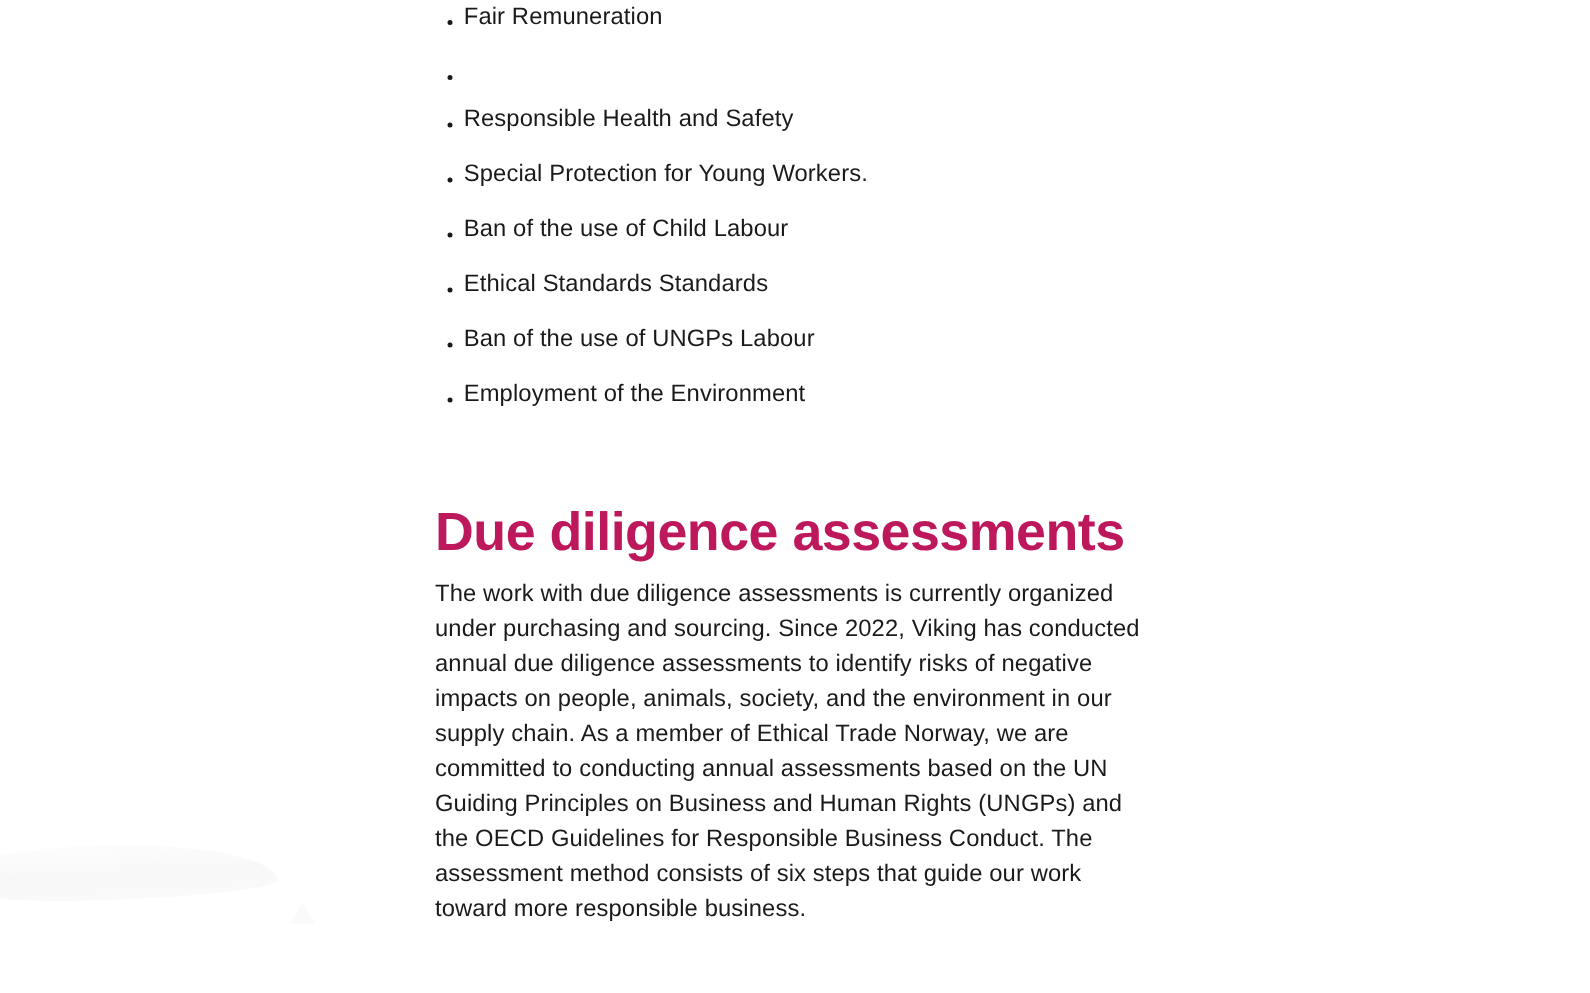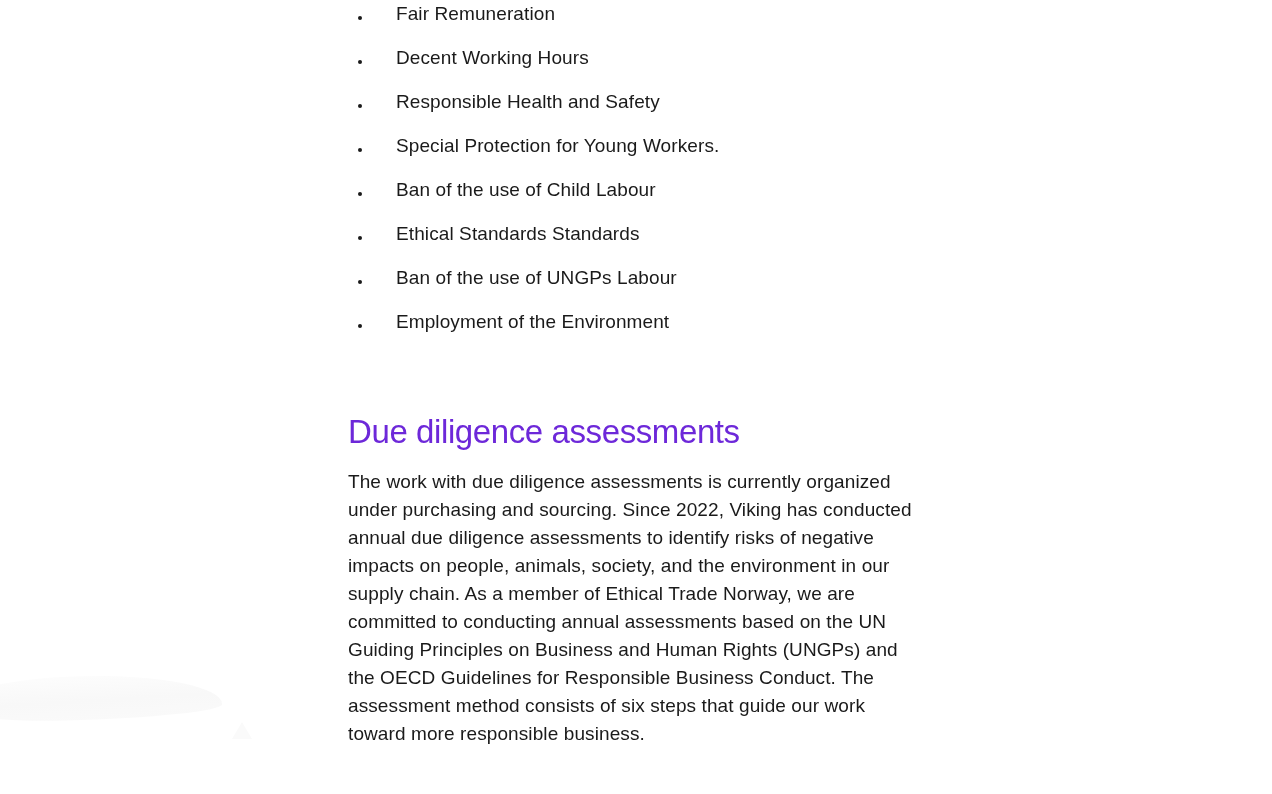--- a/index.html
+++ b/index.html
@@ -47,38 +47,37 @@
     margin: 0;
     padding: 2px 0 0 0;
   }
   ul.coc-list li {
     display: flex;
     align-items: flex-start;
     font-size: 19px;
     line-height: 24px;
     margin-bottom: 20px;
     letter-spacing: 0.1px;
-    gap: 25px;
   }
   .bullet {
     flex: 0 0 auto;
     width: 4px;
     height: 4px;
     border-radius: 50%;
     background: #1a1a1a;
     margin: 14px 9px 0 10px;
   }
 
   h2.section-heading {
     margin: 76px 0 14px 0;
-    font-size: 33px;
+    font-size: 43px;
     line-height: 44px;
-    font-weight: 400;
+    font-weight: 700;
     letter-spacing: -0.4px;
-    color: #6d28d9;
+    color: #be185d;
   }
 
   p.section-paragraph {
     margin: 0;
     font-size: 19px;
     line-height: 28px;
     letter-spacing: 0.1px;
     color: #1a1a1a;
   }
 </style>
@@ -90,21 +89,20 @@
 
 <main class="content">
 
   <ul class="coc-list">
     <li>
       <span class="bullet"></span>
       <span>Fair Remuneration</span>
     </li>
     <li>
       <span class="bullet"></span>
-      <span>Decent Working Hours</span>
     </li>
     <li>
       <span class="bullet"></span>
       <span>Responsible Health and Safety</span>
     </li>
     <li>
       <span class="bullet"></span>
       <span>Special Protection for Young Workers.</span>
     </li>
     <li>

